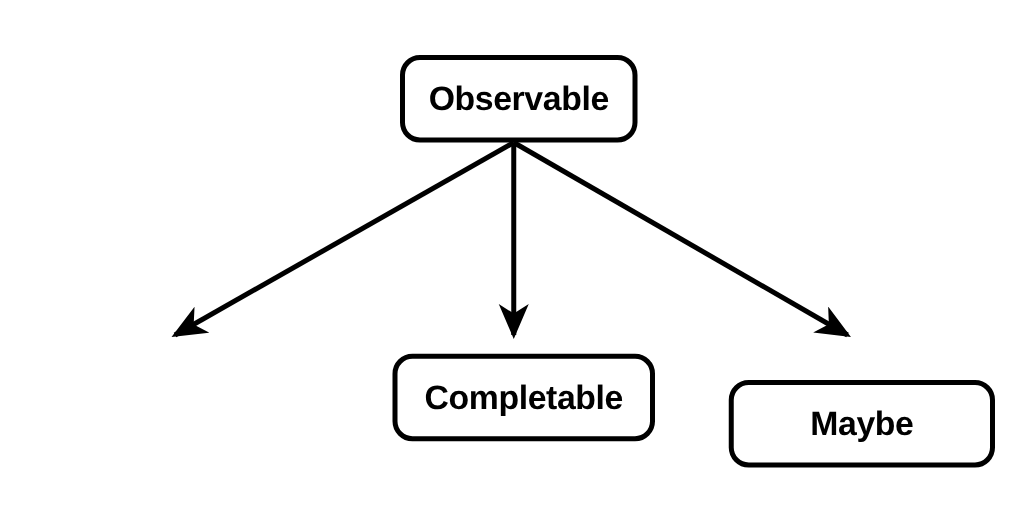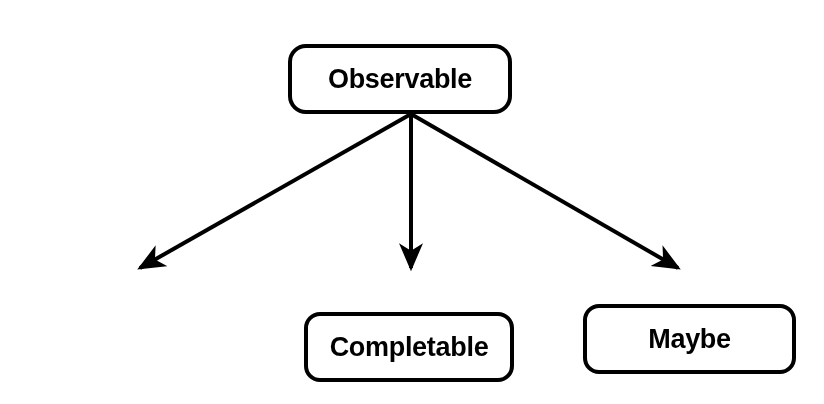--- a/index.html
+++ b/index.html
@@ -38,38 +38,36 @@
   .node-label {
     font-family: "Liberation Sans", sans-serif;
     font-weight: bold;
     font-size: 27px;
     letter-spacing: -0.3px;
     color: #000000;
     white-space: nowrap;
     line-height: 1;
   }
   #node-observable {
-    left: 288px;
+    left: 320px;
     top: 44px;
-    width: 224px;
+    width: 190px;
     height: 70px;
-    border-radius: 18px;
   }
   #node-single {
     left: 27px;
     top: 283px;
     width: 214px;
     height: 70px;
   }
   #node-completable {
-    left: 304px;
+    left: 314px;
     top: 283px;
     width: 210px;
     height: 70px;
-    margin-top: 29px;
   }
   #node-maybe {
     left: 583px;
     top: 283px;
     width: 213px;
     height: 70px;
     margin-top: 21px;
   }
 </style>
 </head>

